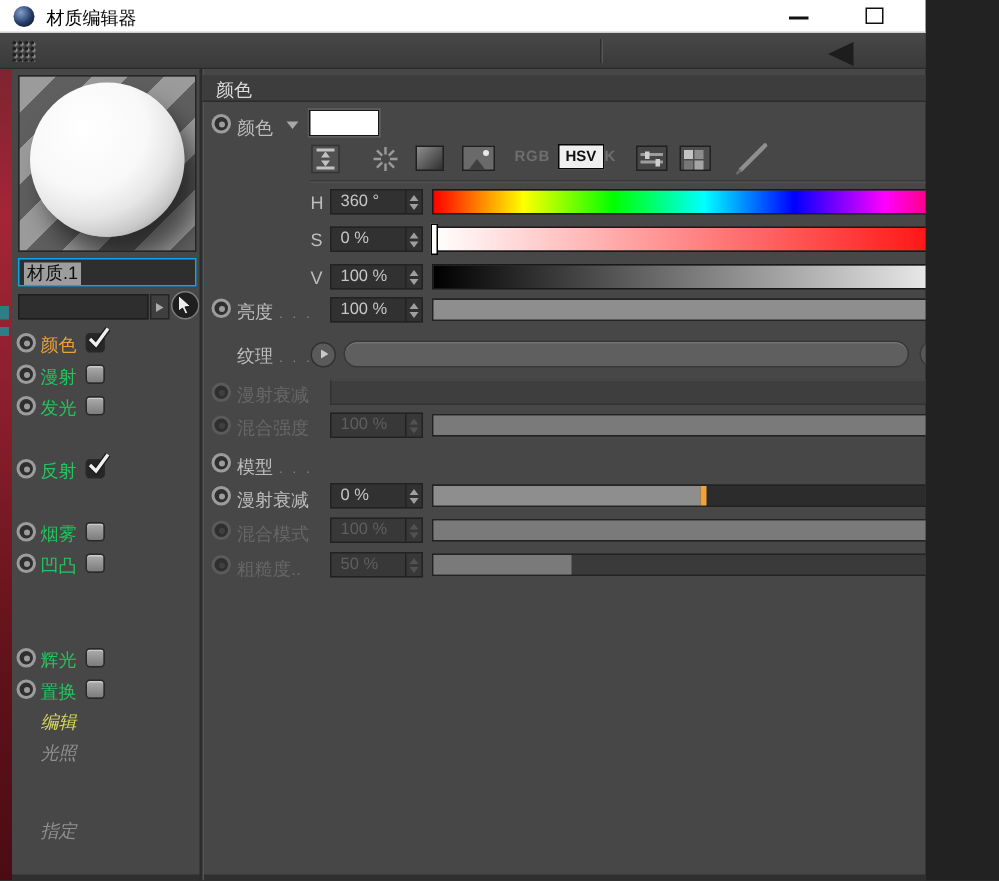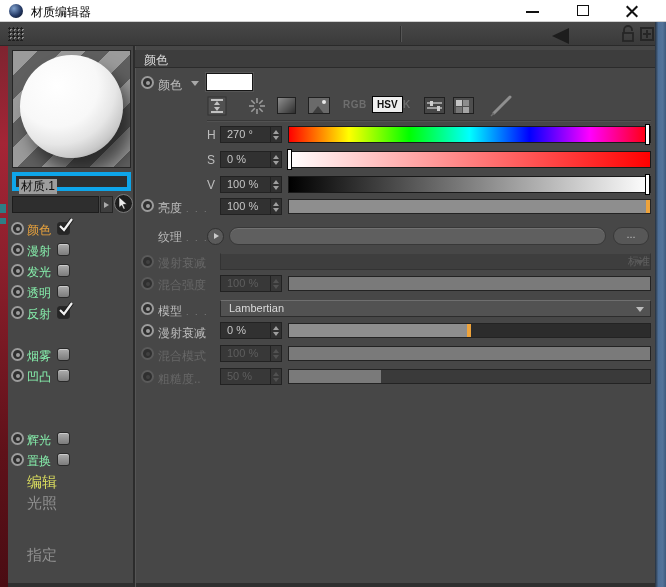--- a/index.html
+++ b/index.html
@@ -1,16 +1,16 @@
 <!DOCTYPE html>
 <html><head>
 <meta charset="utf-8">
 <style>
   html,body{margin:0;padding:0;background:#222;}
-  #window{position:relative;width:666px;height:587px;background:#474747;overflow:hidden;
+  #window{position:relative;width:617px;height:587px;background:#474747;overflow:hidden;
           font-family:"Liberation Sans","DejaVu Sans",sans-serif;-webkit-font-smoothing:antialiased;}
   
   .titlebar{position:absolute;left:0;top:0;width:666px;height:22px;background:#ffffff;border-bottom:1px solid #d0d0d0;box-sizing:border-box;}
   .app-icon{position:absolute;left:9px;top:4px;width:14px;height:14px;border-radius:50%;
             background:radial-gradient(circle at 35% 32%,#7fa0cc,#253a66 55%,#0b1426 90%);}
   .win-title{position:absolute;left:31px;top:4px;font-size:12px;color:#000;}
   .win-btn{position:absolute;top:0;width:36px;height:22px;}
   .glyph-min{position:absolute;left:12px;top:11px;width:13px;height:2px;background:#111;}
   .glyph-max{position:absolute;left:11px;top:5px;width:12px;height:11px;border:1.5px solid #111;box-sizing:border-box;}
   .glyph-x{position:absolute;left:17px;top:4px;width:2px;height:15px;background:#111;}
@@ -34,40 +34,40 @@
   .cyan-speck{position:absolute;left:0;width:6px;background:#2f7e86;}
   .right-border{position:absolute;left:655px;top:22px;width:11px;height:565px;
                 background:linear-gradient(to right,#26303c,#4d6e96 30%,#547399 70%,#3d5a7e);}
   .bottom-strip{position:absolute;left:8px;top:583px;width:647px;height:4px;background:#2f2f2f;}
   
   .preview-box{position:absolute;left:12px;top:50px;width:119px;height:118px;border:1px solid #262626;box-sizing:border-box;
                background:repeating-linear-gradient(135deg,#9b9b9b 0 17px,#5f5f5f 17px 34px);overflow:hidden;}
   .sphere{position:absolute;left:7px;top:4px;width:103px;height:103px;border-radius:50%;
           background:radial-gradient(circle at 36% 30%,#ffffff,#f8f8f8 42%,#e6e6e6 60%,#c9c9c9 74%,#949494 89%,#b9b9b9 100%);
           box-shadow:10px 15px 18px rgba(0,0,0,.55);}
-  .name-field{position:absolute;left:12px;top:172px;width:119px;height:19px;background:#2e2e2e;border:4px solid #0ea5e9;box-sizing:border-box;}
+  .name-field{position:absolute;left:12px;top:172px;width:119px;height:19px;background:#2e2e2e;border:1px solid #0ea5e9;box-sizing:border-box;}
   .name-sel{display:inline-block;margin:1px 0 0 3px;padding:0 2px;background:#9d9d9d;color:#0e0e0e;font-size:12px;line-height:15px;}
   .mini-field{position:absolute;left:12px;top:196px;width:87px;height:17px;background:#2e2e2e;border:1px solid #1d1d1d;box-sizing:border-box;}
   .mini-arrow{position:absolute;left:100px;top:196px;width:13px;height:17px;background:#3f3f3f;border:1px solid #262626;box-sizing:border-box;}
   .mini-arrow::after{content:"";position:absolute;left:3px;top:5px;width:0;height:0;
                      border-top:3.5px solid transparent;border-bottom:3.5px solid transparent;border-left:5px solid #ababab;}
   .pick-btn{position:absolute;left:114px;top:194px;width:19px;height:19px;border-radius:50%;background:#1f1f1f;border:1.5px solid #7d7d7d;box-sizing:border-box;}
   .ch-row{position:absolute;left:8px;width:126px;height:21px;}
   .radio{position:absolute;width:13px;height:13px;border-radius:50%;border:2px solid #9c9c9c;background:#2f2f2f;box-sizing:border-box;}
   .radio::after{content:"";position:absolute;left:2.5px;top:2.5px;width:4px;height:4px;border-radius:50%;background:#9c9c9c;}
   .radio.ghost{border-color:#5a5a5a;} .radio.ghost::after{background:#5a5a5a;opacity:.4;}
   .ch-radio{left:3px;top:3px;}
-  .ch-label{position:absolute;left:19px;top:3px;font-size:12px;color:#86efac;white-space:nowrap;}
+  .ch-label{position:absolute;left:19px;top:3px;font-size:12px;color:#22c55e;white-space:nowrap;}
   .ch-label.active{color:#e8a23c;}
   .checkbox{position:absolute;left:49px;top:3px;width:13px;height:13px;border-radius:3px;border:1px solid #292929;box-sizing:border-box;
             background:linear-gradient(#adadad,#7c7c7c);box-shadow:inset 0 1px 0 rgba(255,255,255,.4);}
   .checkbox svg{display:none;position:absolute;left:-2px;top:-7px;}
   .checkbox.checked{background:#262626;box-shadow:none;}
   .checkbox.checked svg{display:block;}
-  .page-label{position:absolute;left:27px;font-size:15px;color:#909090;white-space:nowrap;}
+  .page-label{position:absolute;left:27px;font-size:12px;color:#909090;white-space:nowrap;font-style:italic;}
   .page-label.active{color:#d8da5e;}
   .divider{position:absolute;left:133px;top:46px;width:2px;height:541px;background:#2c2c2c;border-right:1px solid #555;box-sizing:content-box;}
   
   .sec-header{position:absolute;left:135px;top:50px;width:520px;height:18px;background:#3d3d3d;border-bottom:1px solid #2b2b2b;box-sizing:border-box;}
   .sec-header span{position:absolute;left:9px;top:2px;font-size:12px;color:#dcdcdc;}
   .row-label{position:absolute;font-size:12px;color:#bdbdbd;white-space:nowrap;}
   .row-label .dots{color:#848484;font-size:9px;letter-spacing:2px;margin-left:4px;}
   .row-label.dim{color:#676767;}
   .expand-caret{position:absolute;left:191px;top:81px;width:0;height:0;
                 border-left:4px solid transparent;border-right:4px solid transparent;border-top:5px solid #a8a8a8;}
@@ -183,25 +183,20 @@
   <div class="ch-row" style="top:240px">
     <span class="radio ch-radio"></span>
     <span class="ch-label">漫射</span>
     <span class="checkbox"></span>
   </div>
   <div class="ch-row" style="top:261px">
     <span class="radio ch-radio"></span>
     <span class="ch-label">发光</span>
     <span class="checkbox"></span>
   </div>
-  <div class="ch-row" style="top:282px">
-    <span class="radio ch-radio"></span>
-    <span class="ch-label">透明</span>
-    <span class="checkbox"></span>
-  </div>
   <div class="ch-row" style="top:303px">
     <span class="radio ch-radio"></span>
     <span class="ch-label">反射</span>
     <span class="checkbox checked">
         <svg width="18" height="18" viewBox="0 0 18 18">
           <path d="M4 10 L8 14 L16 3" stroke="#1c1c1c" stroke-width="4" fill="none"></path>
           <path d="M4 10 L8 14 L16 3" stroke="#f0f0f0" stroke-width="2.2" fill="none"></path>
         </svg>
       </span>
   </div>
@@ -287,21 +282,21 @@
   <div class="icon-btn" style="left:488px;top:94px">
     <svg width="26" height="24" viewBox="0 0 26 24">
       <line x1="22" y1="3" x2="6" y2="19" stroke="#8f8f8f" stroke-width="3" stroke-linecap="round"></line>
       <line x1="6" y1="19" x2="3" y2="22" stroke="#6f6f6f" stroke-width="1.5"></line>
     </svg>
   </div>
   <div class="icons-sep"></div>
 
   <span class="row-label" style="left:207px;top:128px">H</span>
   <div class="spin" style="left:220px;top:126px">
-    <span>270 °</span>
+    <span>360 °</span>
     <span class="st">
         <i class="tri-up"></i>
         <i class="tri-dn"></i>
       </span>
   </div>
   <div class="gradbar g-h" style="top:126px"></div>
   <div class="handle" style="left:645px;top:124px"></div>
 
   <span class="row-label" style="left:207px;top:153px">S</span>
   <div class="spin" style="left:220px;top:151px">
@@ -365,24 +360,20 @@
       </span>
   </div>
   <div class="slider disabled" style="top:276px">
     <div class="fill" style="width:100%"></div>
   </div>
 
   <span class="radio" style="left:141px;top:302px"></span>
   <span class="row-label" style="left:158px;top:303px">
     <span>模型</span><span class="dots">. . .</span>
   </span>
-  <div class="dropdown" style="top:300px">
-    <span>Lambertian</span>
-    <i class="dd-caret"></i>
-  </div>
 
   <span class="radio" style="left:141px;top:324px"></span>
   <span class="row-label" style="left:158px;top:325px">漫射衰减</span>
   <div class="spin" style="left:220px;top:322px">
     <span>0 %</span>
     <span class="st">
         <i class="tri-up"></i>
         <i class="tri-dn"></i>
       </span>
   </div>

